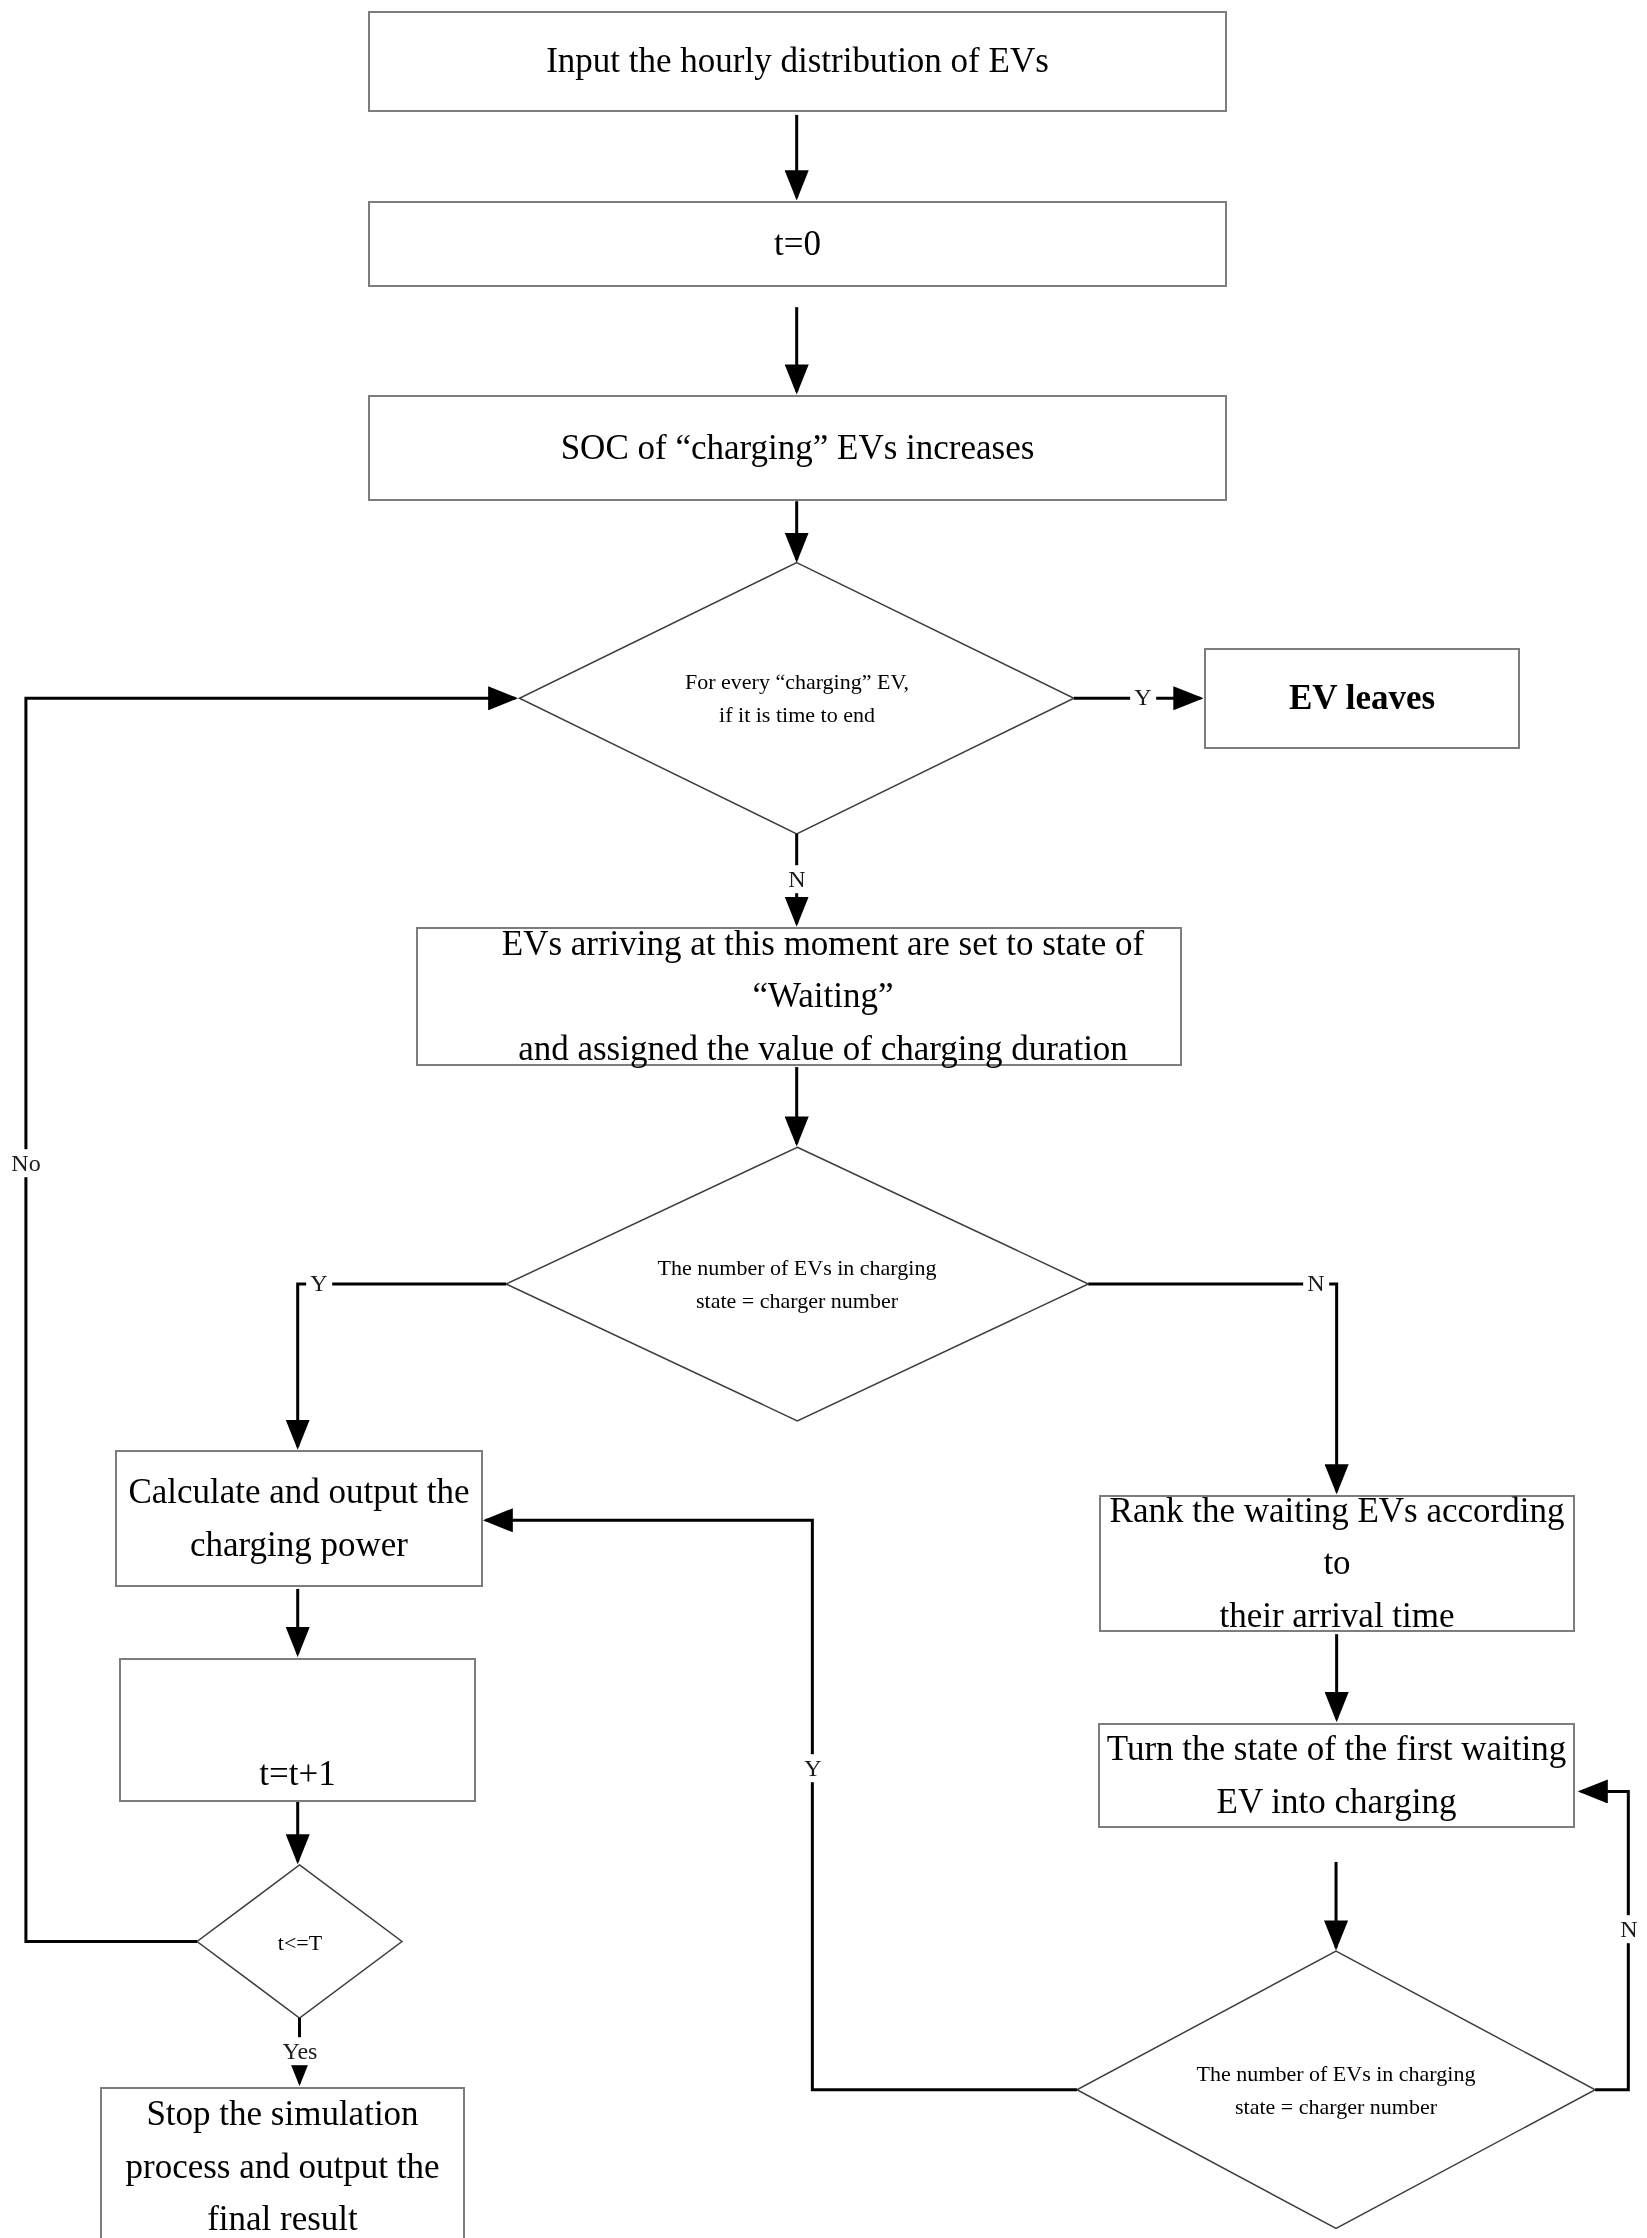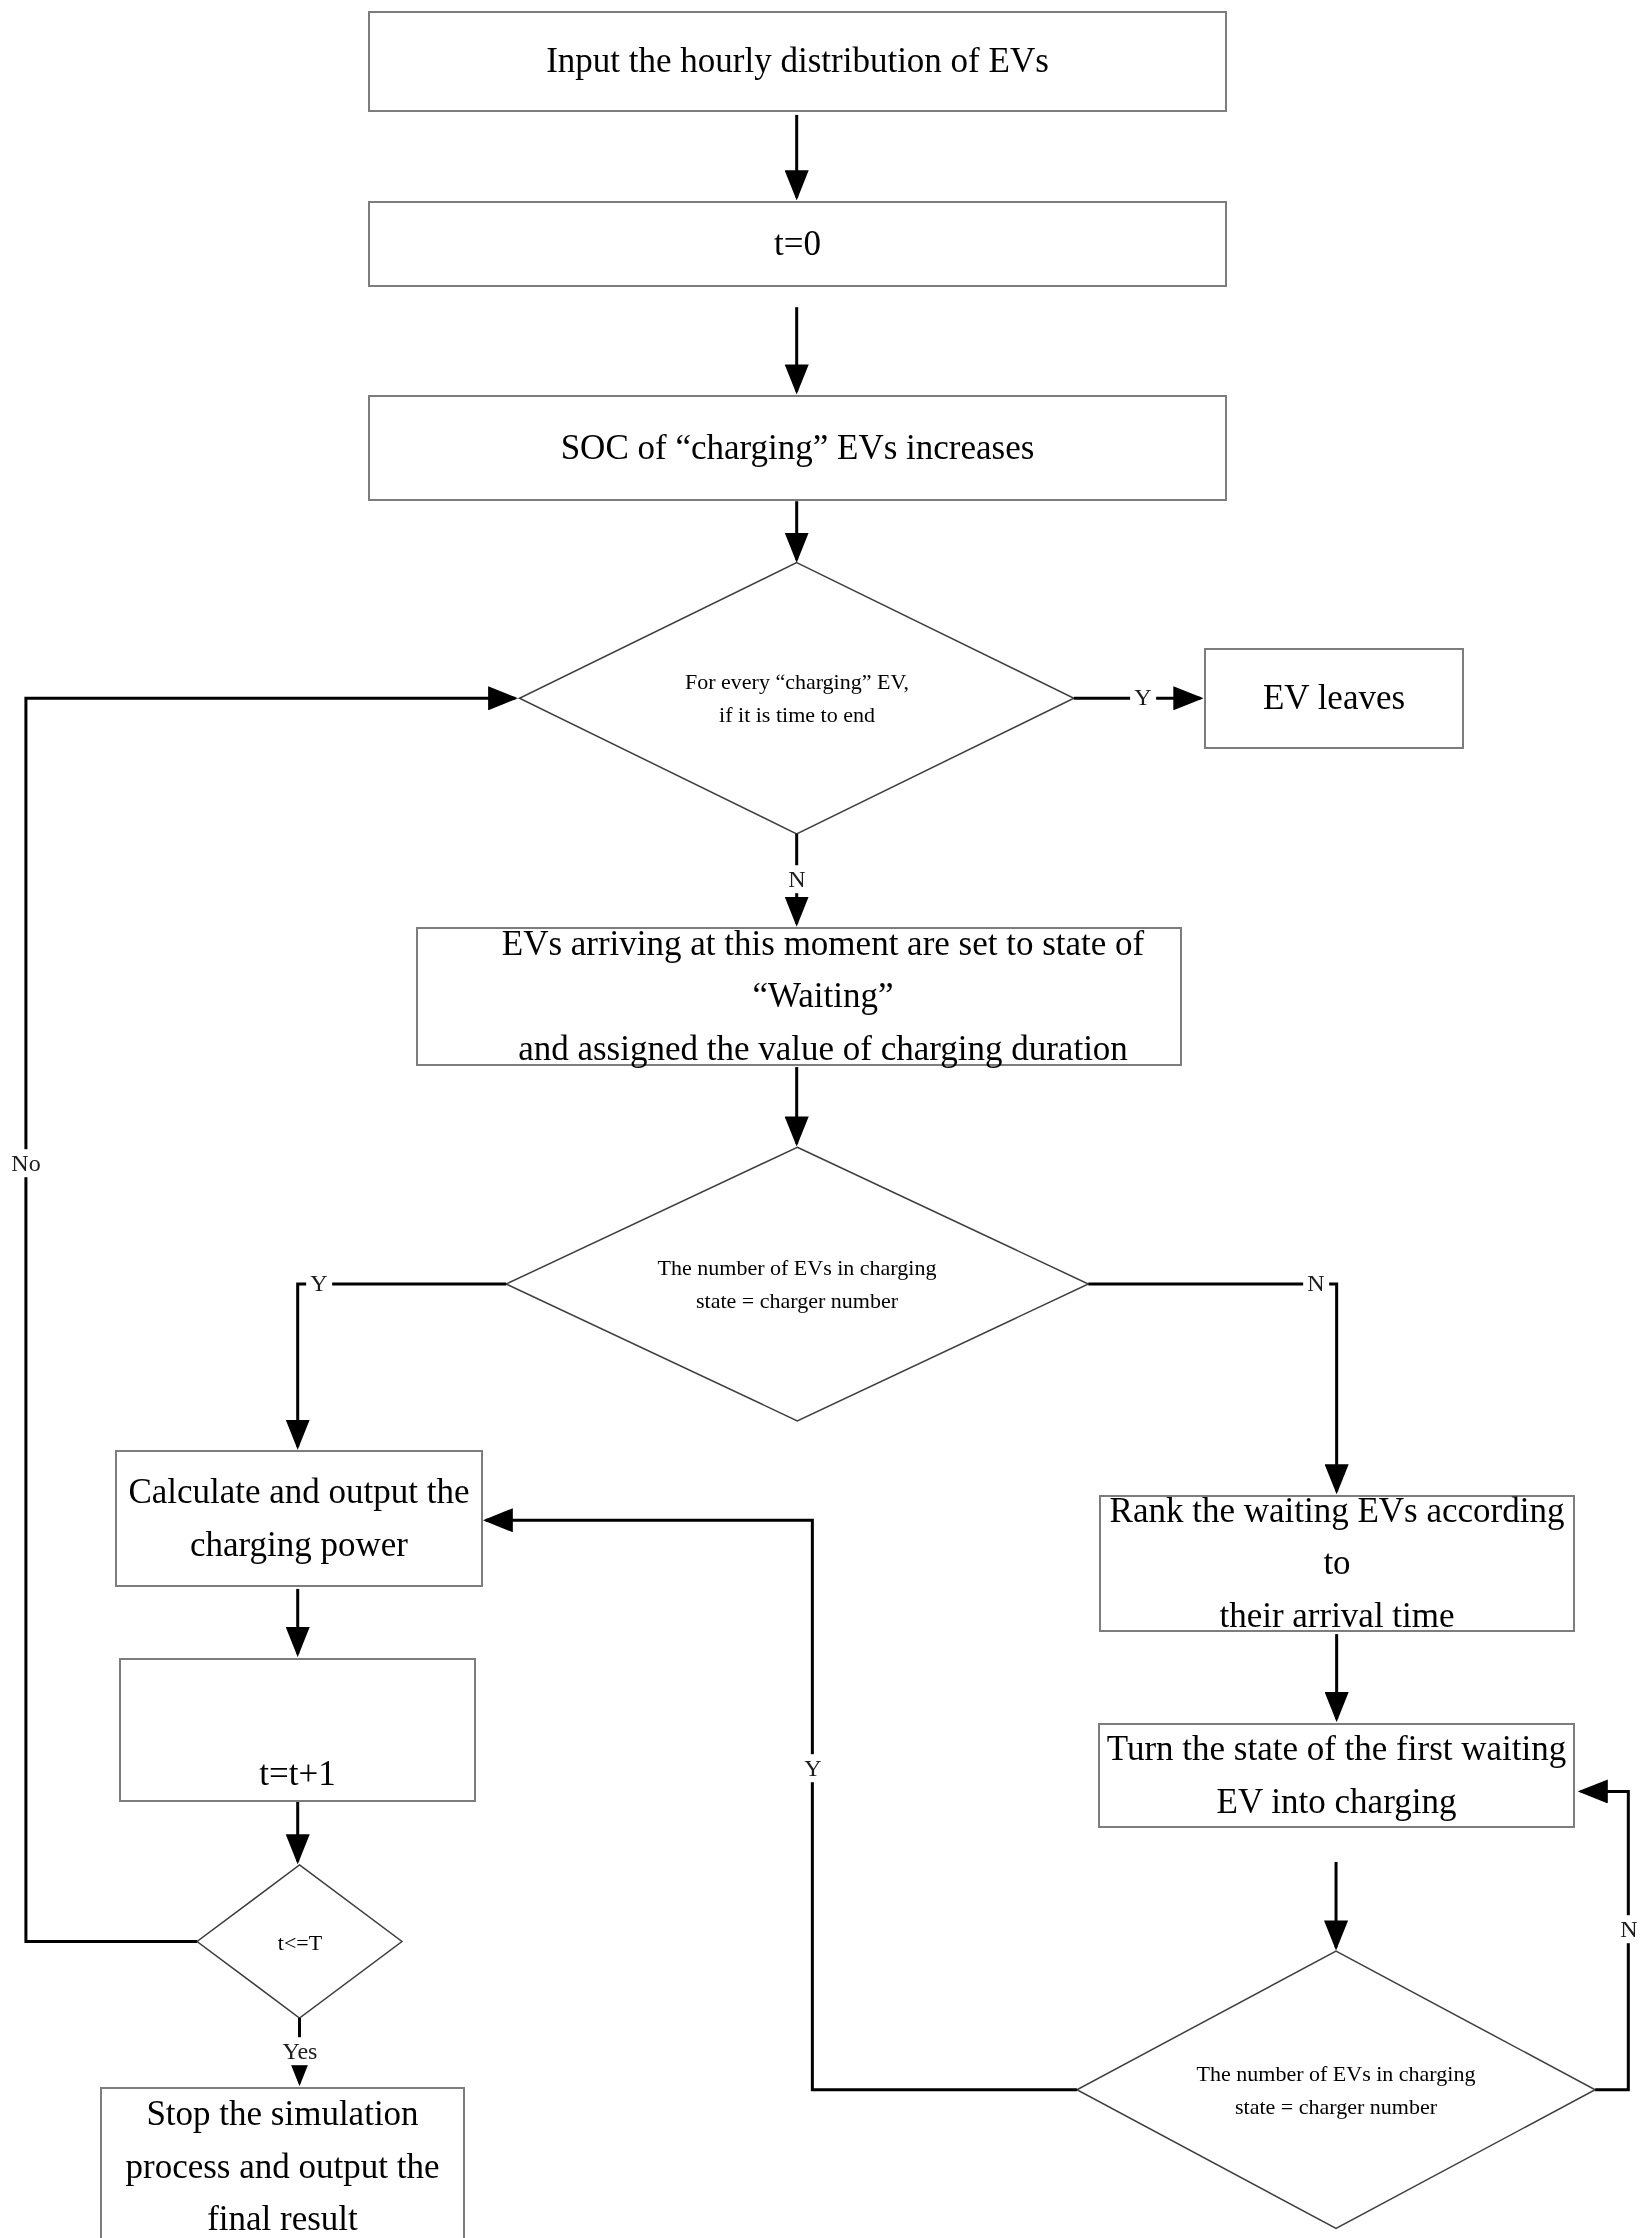--- a/index.html
+++ b/index.html
@@ -79,21 +79,21 @@
   </div>
 
   <div class="node" style="left:368px;top:201px;width:859px;height:86px;">
     <span>t=0</span>
   </div>
 
   <div class="node" style="left:368px;top:395px;width:859px;height:106px;">
     <span>SOC of “charging” EVs increases</span>
   </div>
 
-  <div class="node" style="left:1204px;top:648px;width:260px;height:101px;">
+  <div class="node" style="left:1204px;top:648px;width:316px;height:101px;font-weight:bold;">
     <span>EV leaves</span>
   </div>
 
   <div class="node" style="left:416px;top:927px;width:766px;height:139px;padding-left:48px;">
     <span>EVs arriving at this moment are set to state of “Waiting”
 and assigned the value of charging duration</span>
   </div>
 
   <div class="node" style="left:115px;top:1450px;width:368px;height:137px;justify-content:center;">
     <span>Calculate and output the

